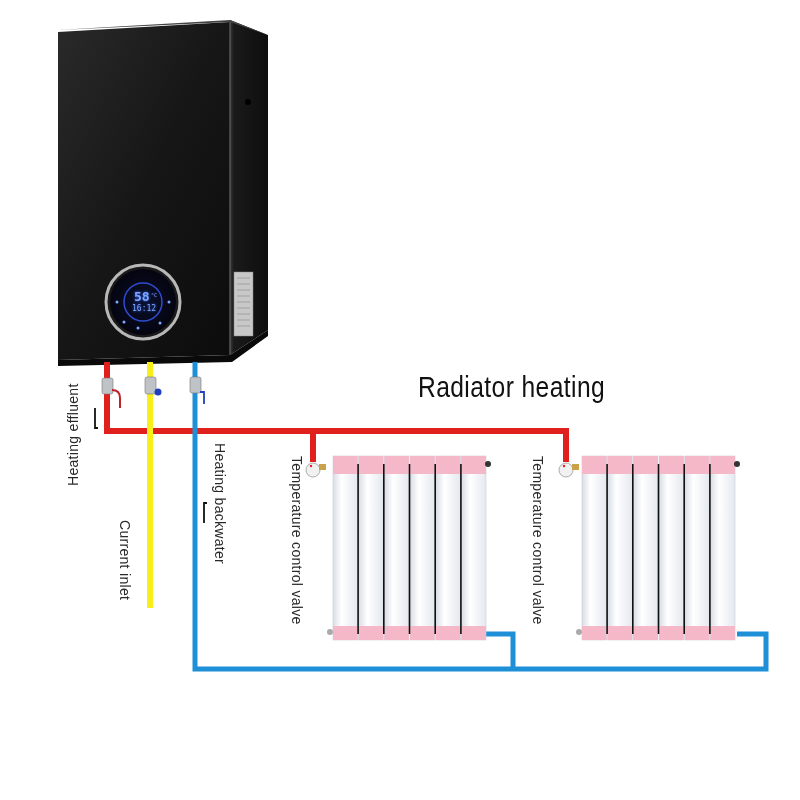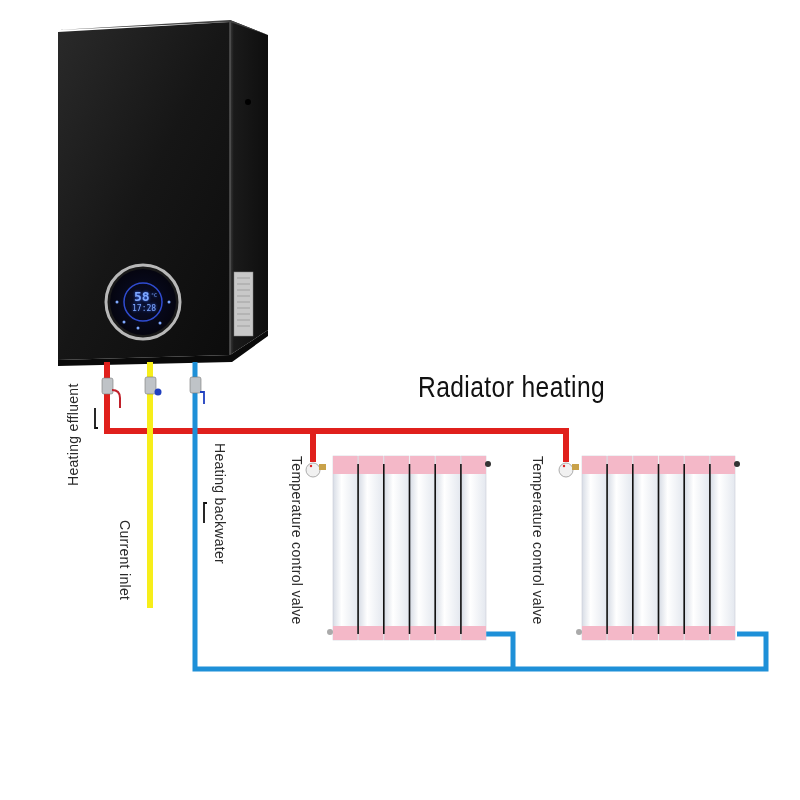--- a/index.html
+++ b/index.html
@@ -159,21 +159,21 @@
             <circle cx="566" cy="470" r="7" fill="#f1f1f1" stroke="#999" stroke-width="0.8"></circle>
             <circle cx="564" cy="466" r="1.2" fill="#d22"></circle>
             <rect x="572" y="464" width="7" height="6" fill="#c9a24a"></rect>
           </g>
         </g>
       </g>
   </svg>
 
   <div class="lcd" style="left:134px;top:289px;font-size:13px;font-weight:bold;">58</div>
   <div class="lcd" style="left:151px;top:292px;font-size:5px;">°C</div>
-  <div class="lcd" style="left:132px;top:304px;font-size:8px;">17:28</div>
+  <div class="lcd" style="left:132px;top:304px;font-size:8px;">16:12</div>
 
   <div id="title">Radiator heating</div>
 
   <div class="vlabel rot-ccw" style="left:65px;top:486px;">Heating effluent</div>
   <div class="vlabel rot-cw" style="left:133px;top:520px;">Current inlet</div>
   <div class="vlabel rot-cw" style="left:228px;top:443px;">Heating backwater</div>
   <div class="vlabel rot-cw" style="left:305px;top:456px;">Temperature control valve</div>
   <div class="vlabel rot-cw" style="left:546px;top:456px;">Temperature control valve</div>
 </div>
 

